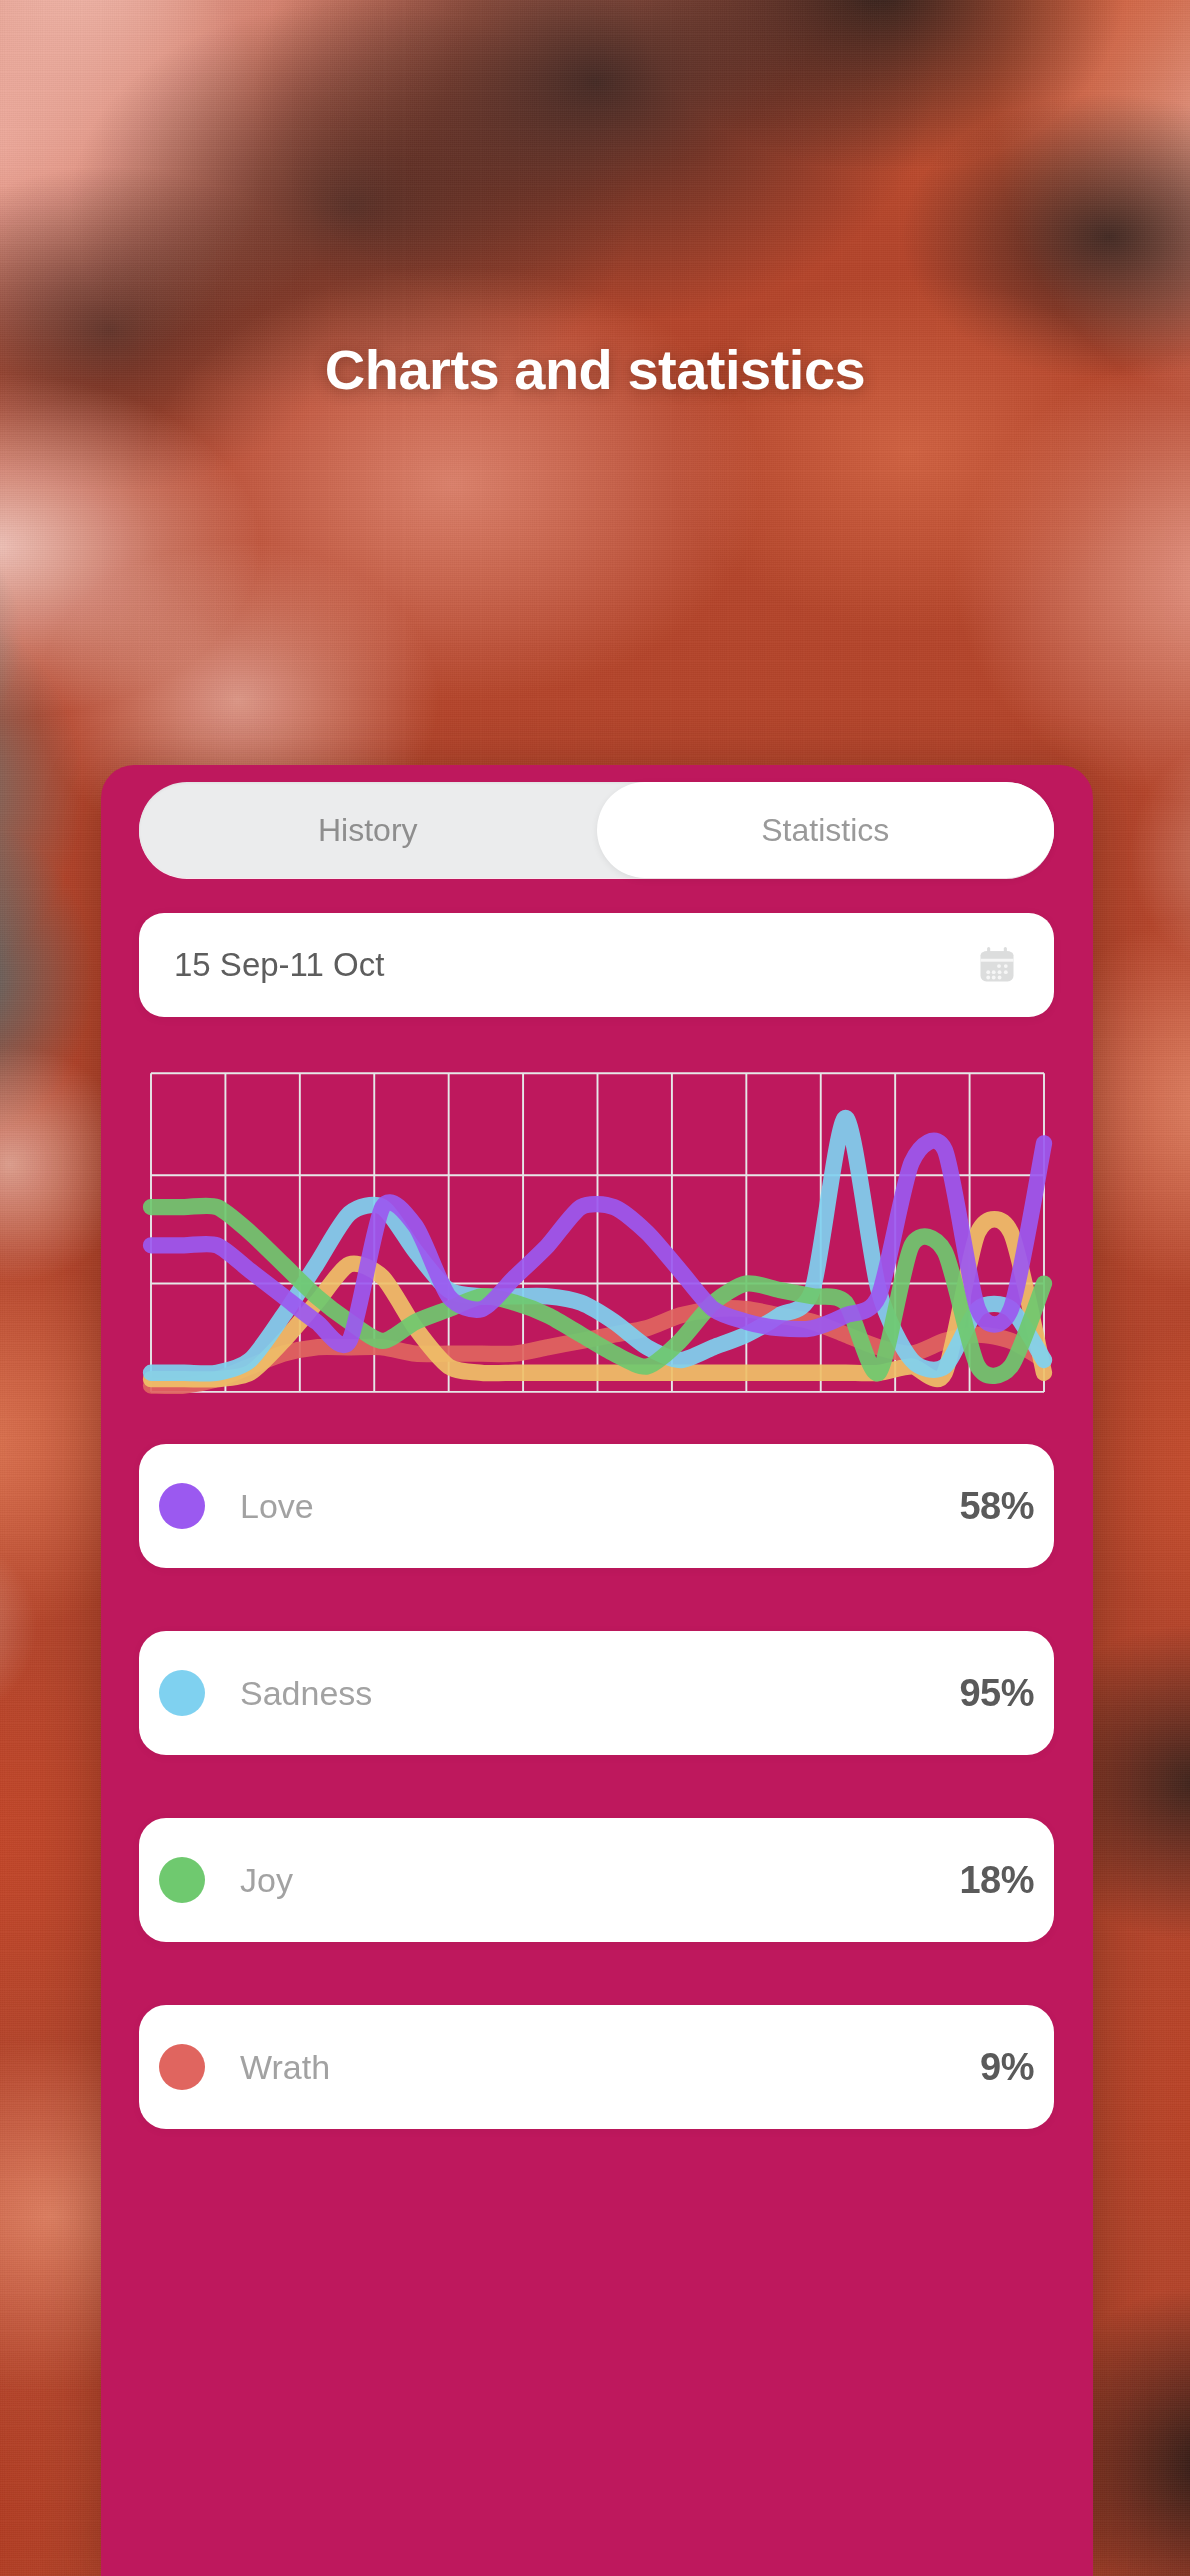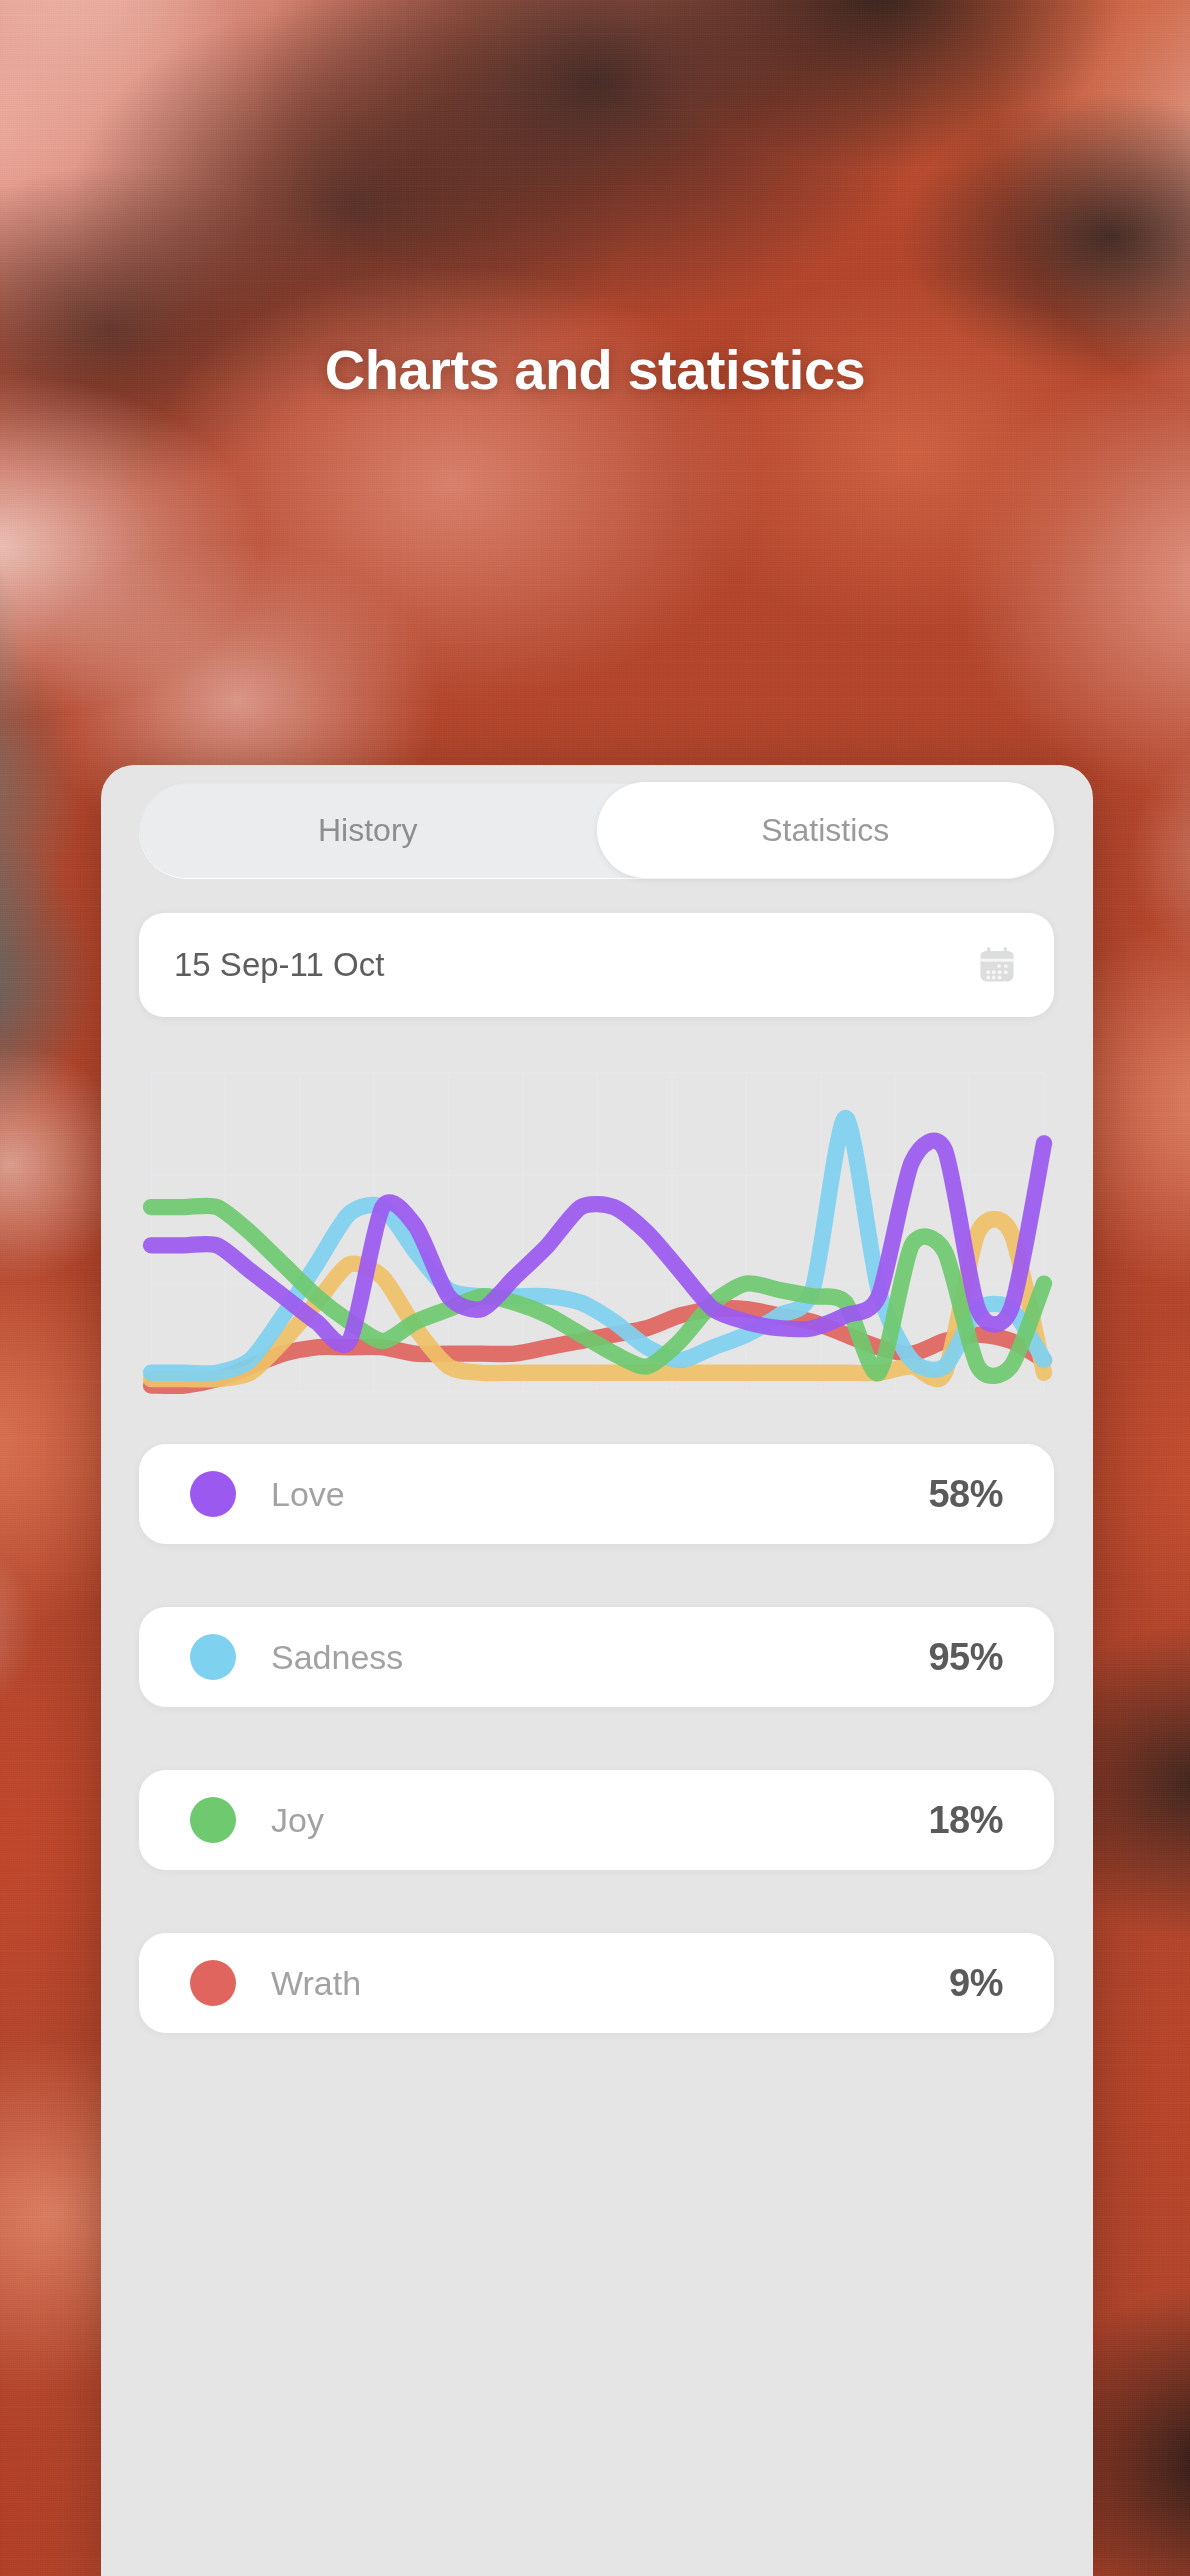--- a/index.html
+++ b/index.html
@@ -105,21 +105,21 @@
     white-space: nowrap;
   }
 
   
   #phone {
     position: absolute;
     left: 101px;
     top: 765px;
     width: 992px;
     height: 1811px;
-    background: #e5e5e5;
+    background: #be185d;
     border-top-left-radius: 33px;
     border-top-right-radius: 33px;
     box-shadow: 0 9.6px 58px rgba(40,12,6,.30);
     overflow: hidden;
   }
 
   
   #tabbar {
     position: absolute;
     left: 38px;
@@ -185,27 +185,27 @@
   #chartsvg { display: block; width: 939px; height: 357px; }
 
   
   #legend {
     position: absolute;
     left: 38px;
     top: 679px;
     width: 915px;
   }
   .legend-row {
-    height: 100px;
+    height: 124px;
     background: #ffffff;
     border-radius: 27px;
     margin-bottom: 63px;
     display: flex;
     align-items: center;
-    padding: 0 51px;
+    padding: 0 20px;
     box-sizing: border-box;
     box-shadow: 0 1.9px 9.6px rgba(0,0,0,.045);
   }
   .legend-dot {
     width: 46px; height: 46px;
     border-radius: 50%;
     flex: 0 0 auto;
   }
   .legend-label {
     margin-left: 35px;

